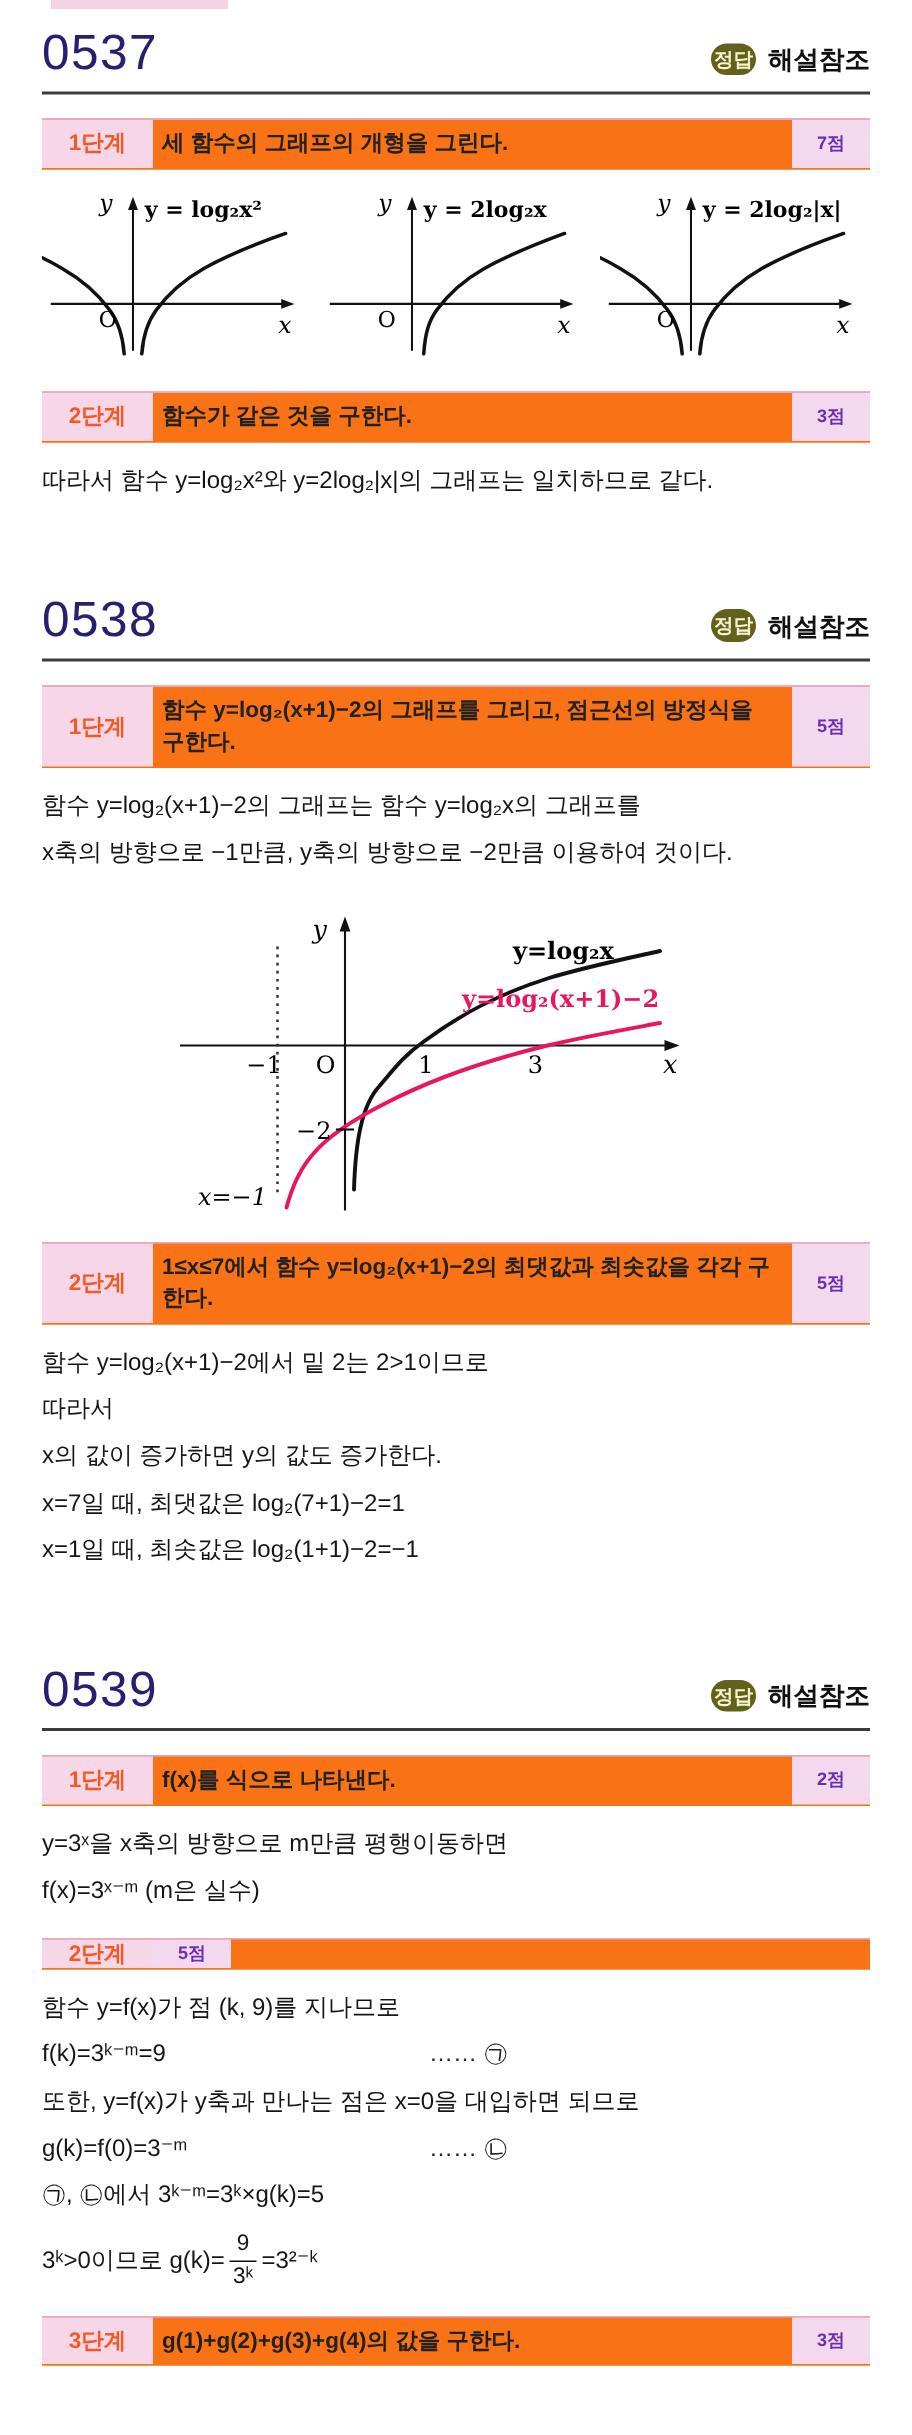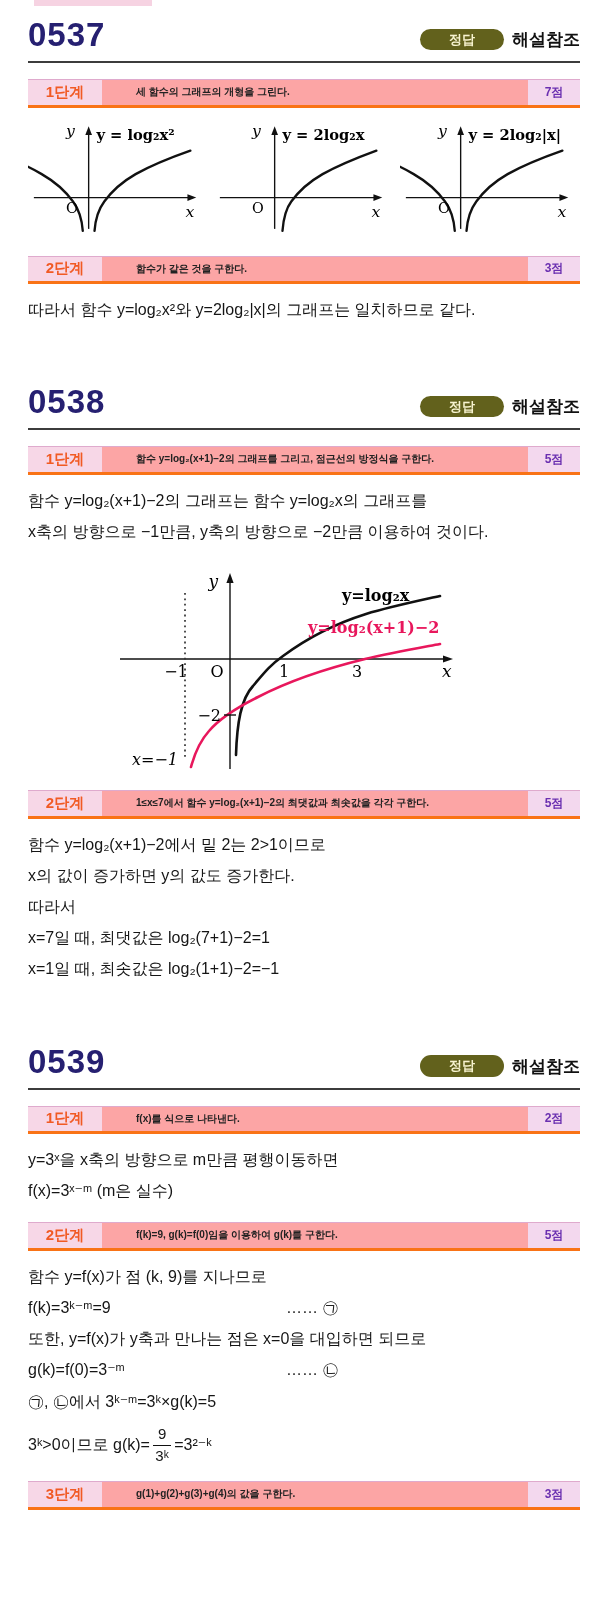--- a/index.html
+++ b/index.html
@@ -3,30 +3,30 @@
 <meta charset="utf-8">
 <style>
   html,body{margin:0;padding:0;background:#ffffff;}
   body{width:608px;font-family:"Liberation Sans","DejaVu Sans",sans-serif;color:#151515;-webkit-font-smoothing:antialiased;}
   .page{width:608px;min-height:1623px;position:relative;box-sizing:border-box;padding:2px 28px 40px 28px;}
   .top-sliver{position:absolute;left:34px;top:0;width:118px;height:6px;background:#f6d3e2;}
 
   
   .prob{margin-top:0;}
   .prob-header{display:flex;align-items:flex-end;justify-content:space-between;padding-top:16px;}
-  .prob-num{font-size:33px;font-weight:700;color:#262071;letter-spacing:1px;line-height:1;}
+  .prob-num{font-size:33px;font-weight:400;color:#262071;letter-spacing:1px;line-height:1;}
   .answer{display:flex;align-items:center;gap:8px;}
-  .badge{background:#62611c;color:#f7f3cf;font-size:13px;font-weight:700;border-radius:11px;padding:3px 29px;line-height:1.2;}
+  .badge{background:#62611c;color:#f7f3cf;font-size:13px;font-weight:700;border-radius:11px;padding:3px 2px;line-height:1.2;}
   .answer-text{font-size:17px;font-weight:700;color:#111;}
   .prob-rule{border:none;border-top:2px solid#3c3c3c;margin:10px 0 0 0;}
 
   
-  .stepbar{display:flex;align-items:stretch;background:#fca5a5;border-top:1px solid #dfaacd;border-bottom:3px solid #f97316;margin-top:16px;}
+  .stepbar{display:flex;align-items:stretch;background:#f97316;border-top:1px solid #dfaacd;border-bottom:1px solid #f97316;margin-top:16px;}
   .steplabel{flex:0 0 74px;background:#f7d7e7;color:#f15a24;font-weight:800;font-size:15px;display:flex;align-items:center;justify-content:center;}
-  .stepdesc{flex:1;font-size:10px;font-weight:600;color:#222;padding:5px 8px 5px 34px;display:flex;align-items:center;line-height:1.45;}
+  .stepdesc{flex:1;font-size:15px;font-weight:600;color:#222;padding:5px 8px 5px 6px;display:flex;align-items:center;line-height:1.45;}
   .stepscore{flex:0 0 52px;background:#f3d8ee;color:#6a2fb0;font-weight:800;font-size:12px;display:flex;align-items:center;justify-content:center;}
 
   
   .body-text{font-size:16px;line-height:1.95;margin-top:10px;}
   .body-text .line{white-space:nowrap;}
   .formula-line{display:flex;align-items:flex-end;}
   .formula-line .t{min-width:258px;}
   .formula-line .m{color:#222;}
 
   
@@ -171,22 +171,22 @@
     </div>
 
     <div class="stepbar">
       <span class="steplabel">2단계</span>
       <span class="stepdesc">1≤x≤7에서 함수 y=log₂(x+1)−2의 최댓값과 최솟값을 각각 구한다.</span>
       <span class="stepscore">5점</span>
     </div>
 
     <div class="body-text">
       <div class="line">함수 y=log₂(x+1)−2에서 밑 2는 2&gt;1이므로</div>
+      <div class="line">따라서</div>
       <div class="line">x의 값이 증가하면 y의 값도 증가한다.</div>
-      <div class="line">따라서</div>
       <div class="line">x=7일 때, 최댓값은 log₂(7+1)−2=1</div>
       <div class="line">x=1일 때, 최솟값은 log₂(1+1)−2=−1</div>
     </div>
   </section>
 
   <div class="gap-lg"></div>
 
   <section class="prob">
     <div class="prob-header">
       <span class="prob-num">0539</span>
@@ -203,21 +203,20 @@
       <span class="stepscore">2점</span>
     </div>
 
     <div class="body-text">
       <div class="line">y=3ˣ을 x축의 방향으로 m만큼 평행이동하면</div>
       <div class="line">f(x)=3ˣ⁻ᵐ (m은 실수)</div>
     </div>
 
     <div class="stepbar">
       <span class="steplabel">2단계</span>
-      <span class="stepdesc">f(k)=9, g(k)=f(0)임을 이용하여 g(k)를 구한다.</span>
       <span class="stepscore">5점</span>
     </div>
 
     <div class="body-text">
       <div class="line formula-line">
         <span class="t">함수 y=f(x)가 점 (k, 9)를 지나므로</span>
       </div>
       <div class="line formula-line">
         <span class="t">f(k)=3ᵏ⁻ᵐ=9</span>
         <span class="m">…… ㉠</span>

